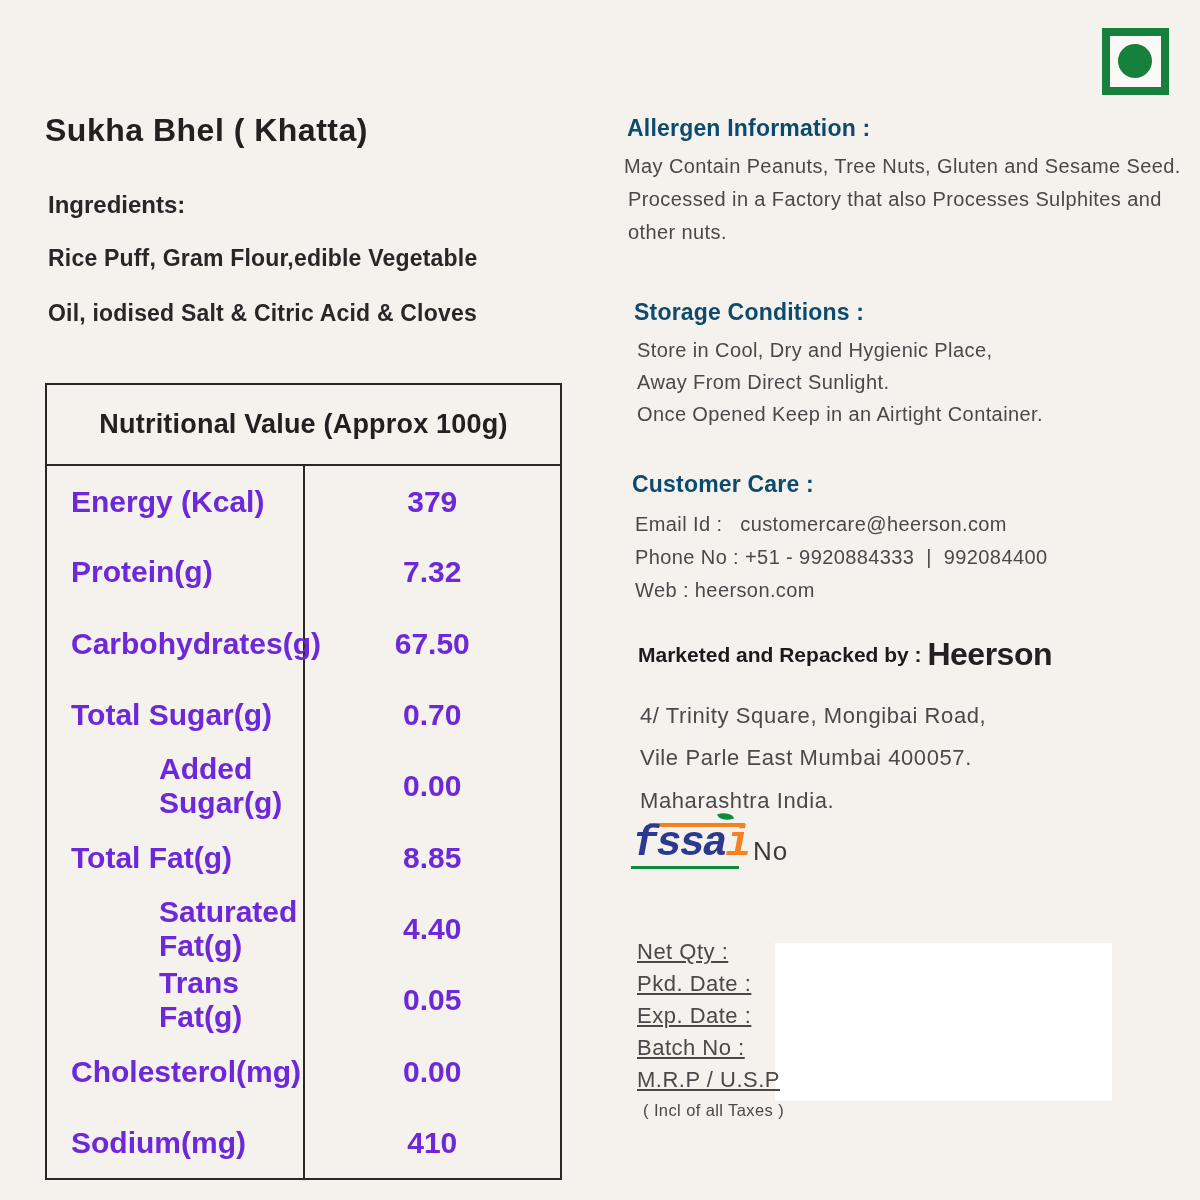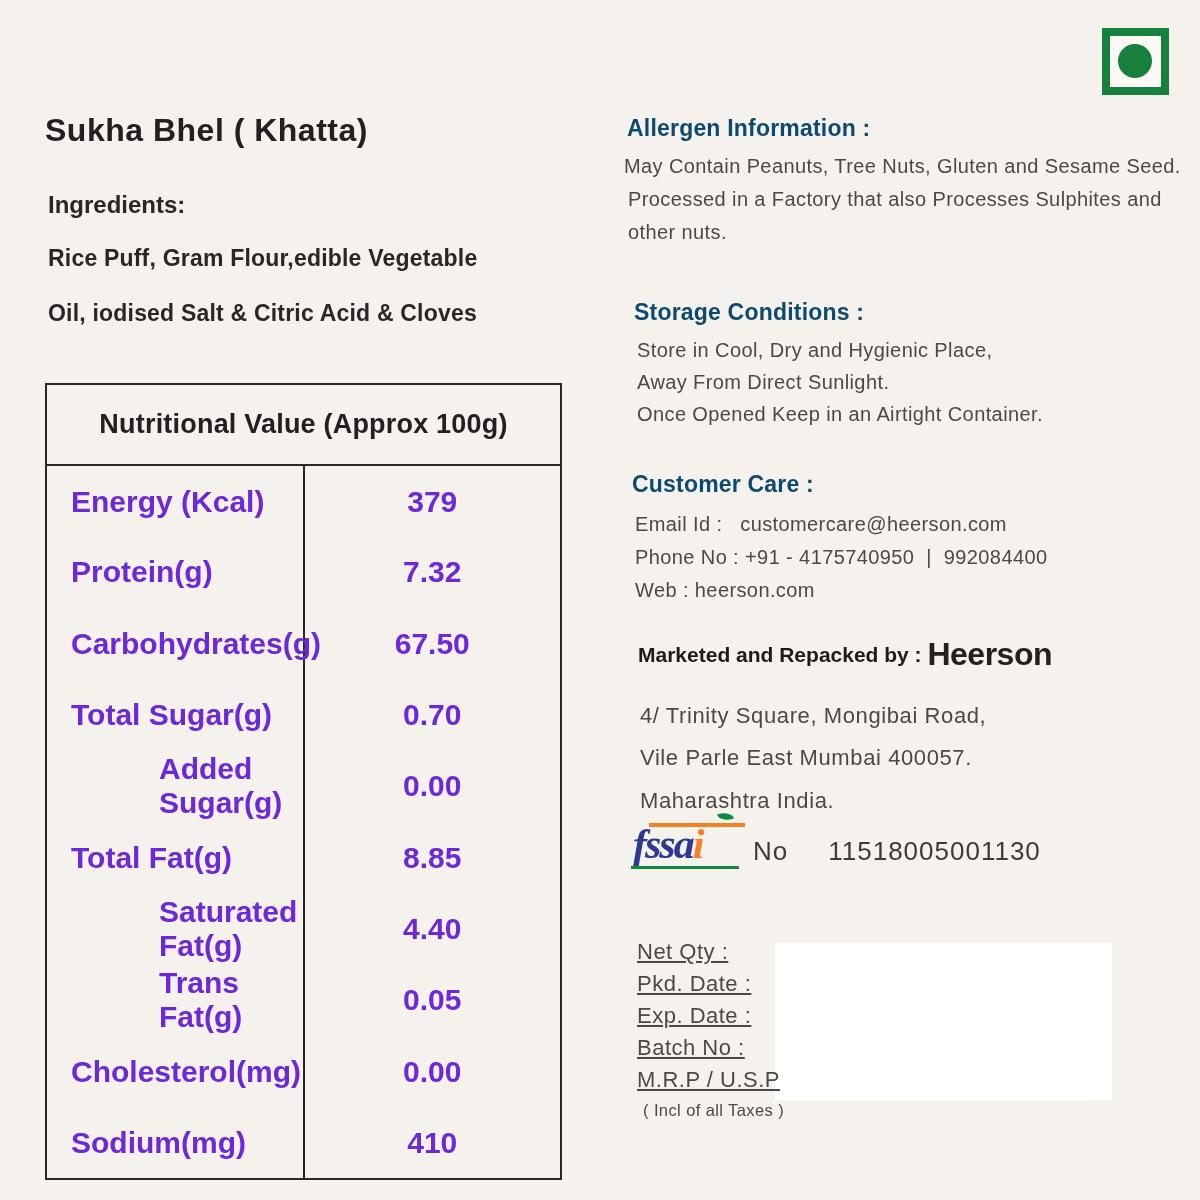--- a/index.html
+++ b/index.html
@@ -59,21 +59,21 @@
   .marketed .mk-brand{font-size:32px;font-weight:800;color:#242021;letter-spacing:-.5px;}
 
   .ad-0{left:640px;top:703px;font-size:22px;letter-spacing:.6px;}
   .ad-1{left:640px;top:745px;font-size:22px;letter-spacing:.6px;}
   .ad-2{left:640px;top:788px;font-size:22px;letter-spacing:.6px;}
 
   
   .fssai{left:631px;top:812px;width:114px;height:60px;}
   .fssai-text{
     position:absolute;left:2px;bottom:4px;
-    font-family:Liberation Serif, serif;
+    font-family:Liberation Mono, monospace;
     font-style:italic;font-weight:bold;font-size:42px;line-height:48px;letter-spacing:-2px;
     color:#2b3990;
   }
   .fssai-i{color:#f58220;}
   .fssai-topline{position:absolute;left:18px;right:0;top:11px;height:4px;background:#f58220;}
   .fssai-bottomline{position:absolute;left:0;right:6px;bottom:3px;height:3px;background:#0e8a3e;}
   .fssai-leaf{position:absolute;right:12px;top:0;width:15px;height:9px;background:#0e8a3e;border-radius:0 100% 0 100%;transform:rotate(-18deg);}
   .fssai-no{left:753px;top:836px;font-size:26px;color:#3e3a3b;letter-spacing:1px;white-space:pre;display:flex;gap:40px;}
 
   
@@ -151,38 +151,37 @@
 <div class="abs body-line al-1">Processed in a Factory that also Processes Sulphites and</div>
 <div class="abs body-line al-2">other nuts.</div>
 
 <div class="abs sec-heading storage-heading">Storage Conditions :</div>
 <div class="abs body-line st-0">Store in Cool, Dry and Hygienic Place,</div>
 <div class="abs body-line st-1">Away From Direct Sunlight.</div>
 <div class="abs body-line st-2">Once Opened Keep in an Airtight Container.</div>
 
 <div class="abs sec-heading cc-heading">Customer Care :</div>
 <div class="abs body-line cc-0">Email Id :   customercare@heerson.com</div>
-<div class="abs body-line cc-1">Phone No : +91 - 4175740950  |  992084400</div>
+<div class="abs body-line cc-1">Phone No : +51 - 9920884333  |  992084400</div>
 <div class="abs body-line cc-2">Web : heerson.com</div>
 
 <div class="abs marketed"><span class="mk-label">Marketed and Repacked by : </span><span class="mk-brand">Heerson</span></div>
 
 <div class="abs body-line ad-0">4/ Trinity Square, Mongibai Road,</div>
 <div class="abs body-line ad-1">Vile Parle East Mumbai 400057.</div>
 <div class="abs body-line ad-2">Maharashtra India.</div>
 
 <div class="abs fssai">
   <div class="fssai-topline"></div>
   <div class="fssai-leaf"></div>
   <div class="fssai-text"><span>fssa</span><span class="fssai-i">i</span></div>
   <div class="fssai-bottomline"></div>
 </div>
 <div class="abs fssai-no">
   <span>No</span>
-  <span>11518005001130</span>
 </div>
 
 <div class="abs blank-box"></div>
 
 <div class="abs decl-label dc-0">Net Qty :</div>
 <div class="abs decl-label dc-1">Pkd. Date :</div>
 <div class="abs decl-label dc-2">Exp. Date :</div>
 <div class="abs decl-label dc-3">Batch No :</div>
 <div class="abs decl-label dc-4">M.R.P / U.S.P</div>
 <div class="abs tax-note">( Incl of all Taxes )</div>

